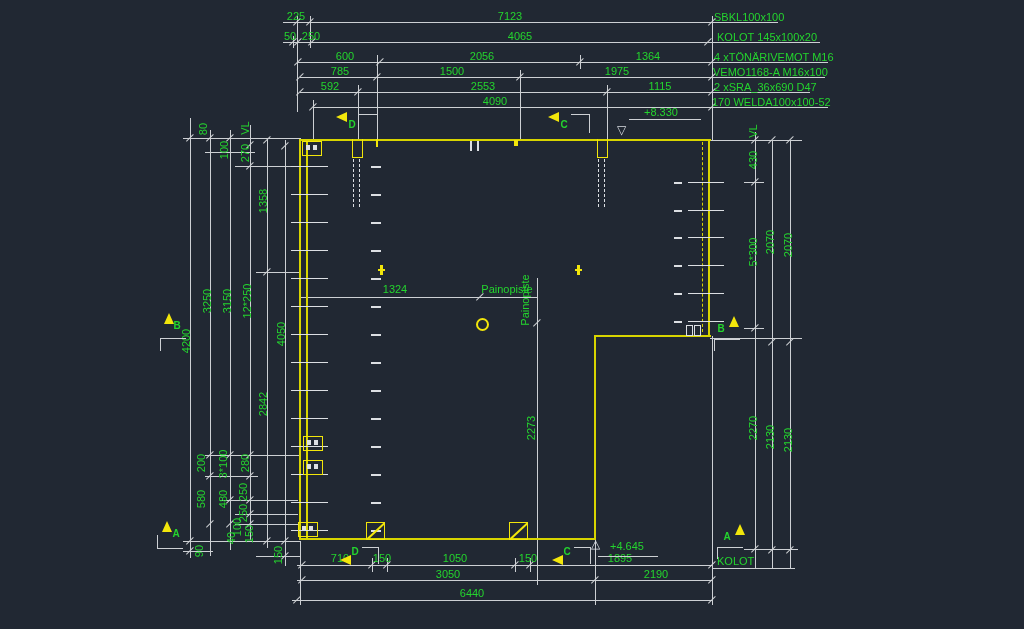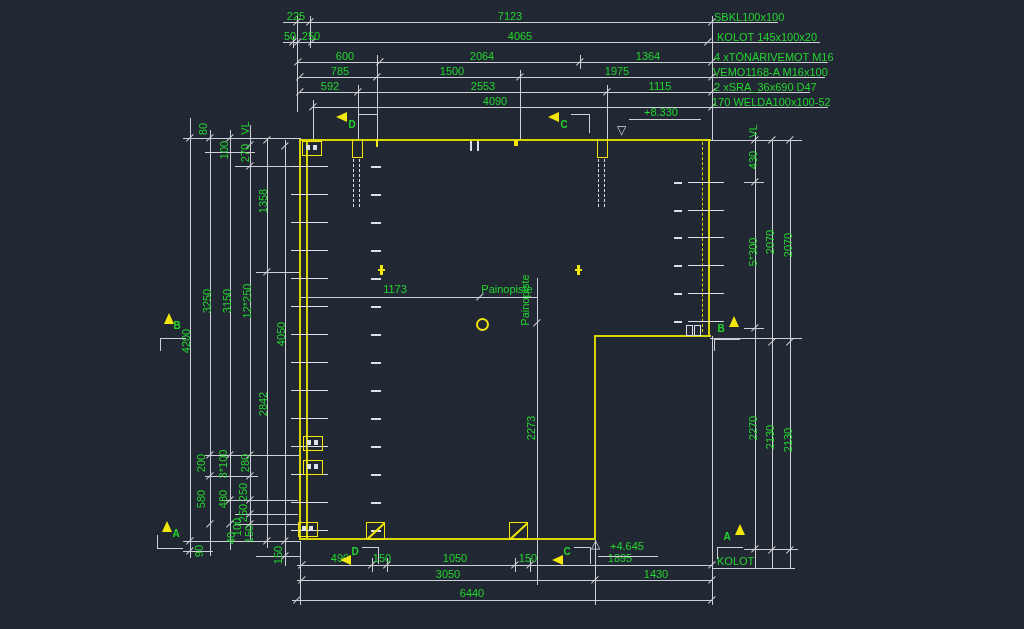--- a/index.html
+++ b/index.html
@@ -237,38 +237,38 @@
     <div class="hline" style="left: 378px; top: 269px; width: 7px; height: 2px; background: rgb(242, 230, 11);"></div>
     <div class="vline" style="left: 577px; top: 265px; width: 2.5px; height: 10px; background: rgb(242, 230, 11);"></div>
     <div class="hline" style="left: 575px; top: 269px; width: 7px; height: 2px; background: rgb(242, 230, 11);"></div>
     <div class="abs" style="left: 476px; top: 318px; width: 9px; height: 9px; border: 2.5px solid rgb(242, 230, 11); border-radius: 50%;"></div>
     <div class="lbl" style="left: 296px; top: 16px; color: rgb(36, 212, 46);">225</div>
     <div class="lbl" style="left: 510px; top: 16px; color: rgb(36, 212, 46);">7123</div>
     <div class="lbl" style="left: 290px; top: 36px; color: rgb(36, 212, 46);">50</div>
     <div class="lbl" style="left: 311px; top: 36px; color: rgb(36, 212, 46);">250</div>
     <div class="lbl" style="left: 520px; top: 36px; color: rgb(36, 212, 46);">4065</div>
     <div class="lbl" style="left: 345px; top: 56px; color: rgb(36, 212, 46);">600</div>
-    <div class="lbl" style="left: 482px; top: 56px; color: rgb(36, 212, 46);">2064</div>
+    <div class="lbl" style="left: 482px; top: 56px; color: rgb(36, 212, 46);">2056</div>
     <div class="lbl" style="left: 648px; top: 56px; color: rgb(36, 212, 46);">1364</div>
     <div class="lbl" style="left: 340px; top: 71px; color: rgb(36, 212, 46);">785</div>
     <div class="lbl" style="left: 452px; top: 71px; color: rgb(36, 212, 46);">1500</div>
     <div class="lbl" style="left: 617px; top: 71px; color: rgb(36, 212, 46);">1975</div>
     <div class="lbl" style="left: 330px; top: 86px; color: rgb(36, 212, 46);">592</div>
     <div class="lbl" style="left: 483px; top: 86px; color: rgb(36, 212, 46);">2553</div>
     <div class="lbl" style="left: 660px; top: 86px; color: rgb(36, 212, 46);">1115</div>
     <div class="lbl" style="left: 495px; top: 101px; color: rgb(36, 212, 46);">4090</div>
-    <div class="lbl" style="left: 340px; top: 558px; color: rgb(36, 212, 46);">490</div>
+    <div class="lbl" style="left: 340px; top: 558px; color: rgb(36, 212, 46);">710</div>
     <div class="lbl" style="left: 382px; top: 558px; color: rgb(36, 212, 46);">150</div>
     <div class="lbl" style="left: 455px; top: 558px; color: rgb(36, 212, 46);">1050</div>
     <div class="lbl" style="left: 528px; top: 558px; color: rgb(36, 212, 46);">150</div>
     <div class="lbl" style="left: 620px; top: 558px; color: rgb(36, 212, 46);">1895</div>
     <div class="lbl" style="left: 448px; top: 574px; color: rgb(36, 212, 46);">3050</div>
-    <div class="lbl" style="left: 656px; top: 574px; color: rgb(36, 212, 46);">1430</div>
+    <div class="lbl" style="left: 656px; top: 574px; color: rgb(36, 212, 46);">2190</div>
     <div class="lbl" style="left: 472px; top: 593px; color: rgb(36, 212, 46);">6440</div>
-    <div class="lbl" style="left: 395px; top: 289px; color: rgb(36, 212, 46);">1173</div>
+    <div class="lbl" style="left: 395px; top: 289px; color: rgb(36, 212, 46);">1324</div>
     <div class="lbl" style="left: 507px; top: 289px; color: rgb(36, 212, 46);">Painopiste</div>
     <div class="lbl rot" style="left: 525px; top: 300px; color: rgb(36, 212, 46);">Painopiste</div>
     <div class="lbl rot" style="left: 531px; top: 428px; color: rgb(36, 212, 46);">2273</div>
     <div class="lbl rot" style="left: 203px; top: 129px; color: rgb(36, 212, 46);">80</div>
     <div class="lbl rot" style="left: 224px; top: 150px; color: rgb(36, 212, 46);">100</div>
     <div class="lbl rot" style="left: 245px; top: 128px; color: rgb(36, 212, 46);">VL</div>
     <div class="lbl rot" style="left: 245px; top: 153px; color: rgb(36, 212, 46);">270</div>
     <div class="lbl rot" style="left: 186px; top: 341px; color: rgb(36, 212, 46);">4200</div>
     <div class="lbl rot" style="left: 207px; top: 301px; color: rgb(36, 212, 46);">3250</div>
     <div class="lbl rot" style="left: 227px; top: 301px; color: rgb(36, 212, 46);">3150</div>

